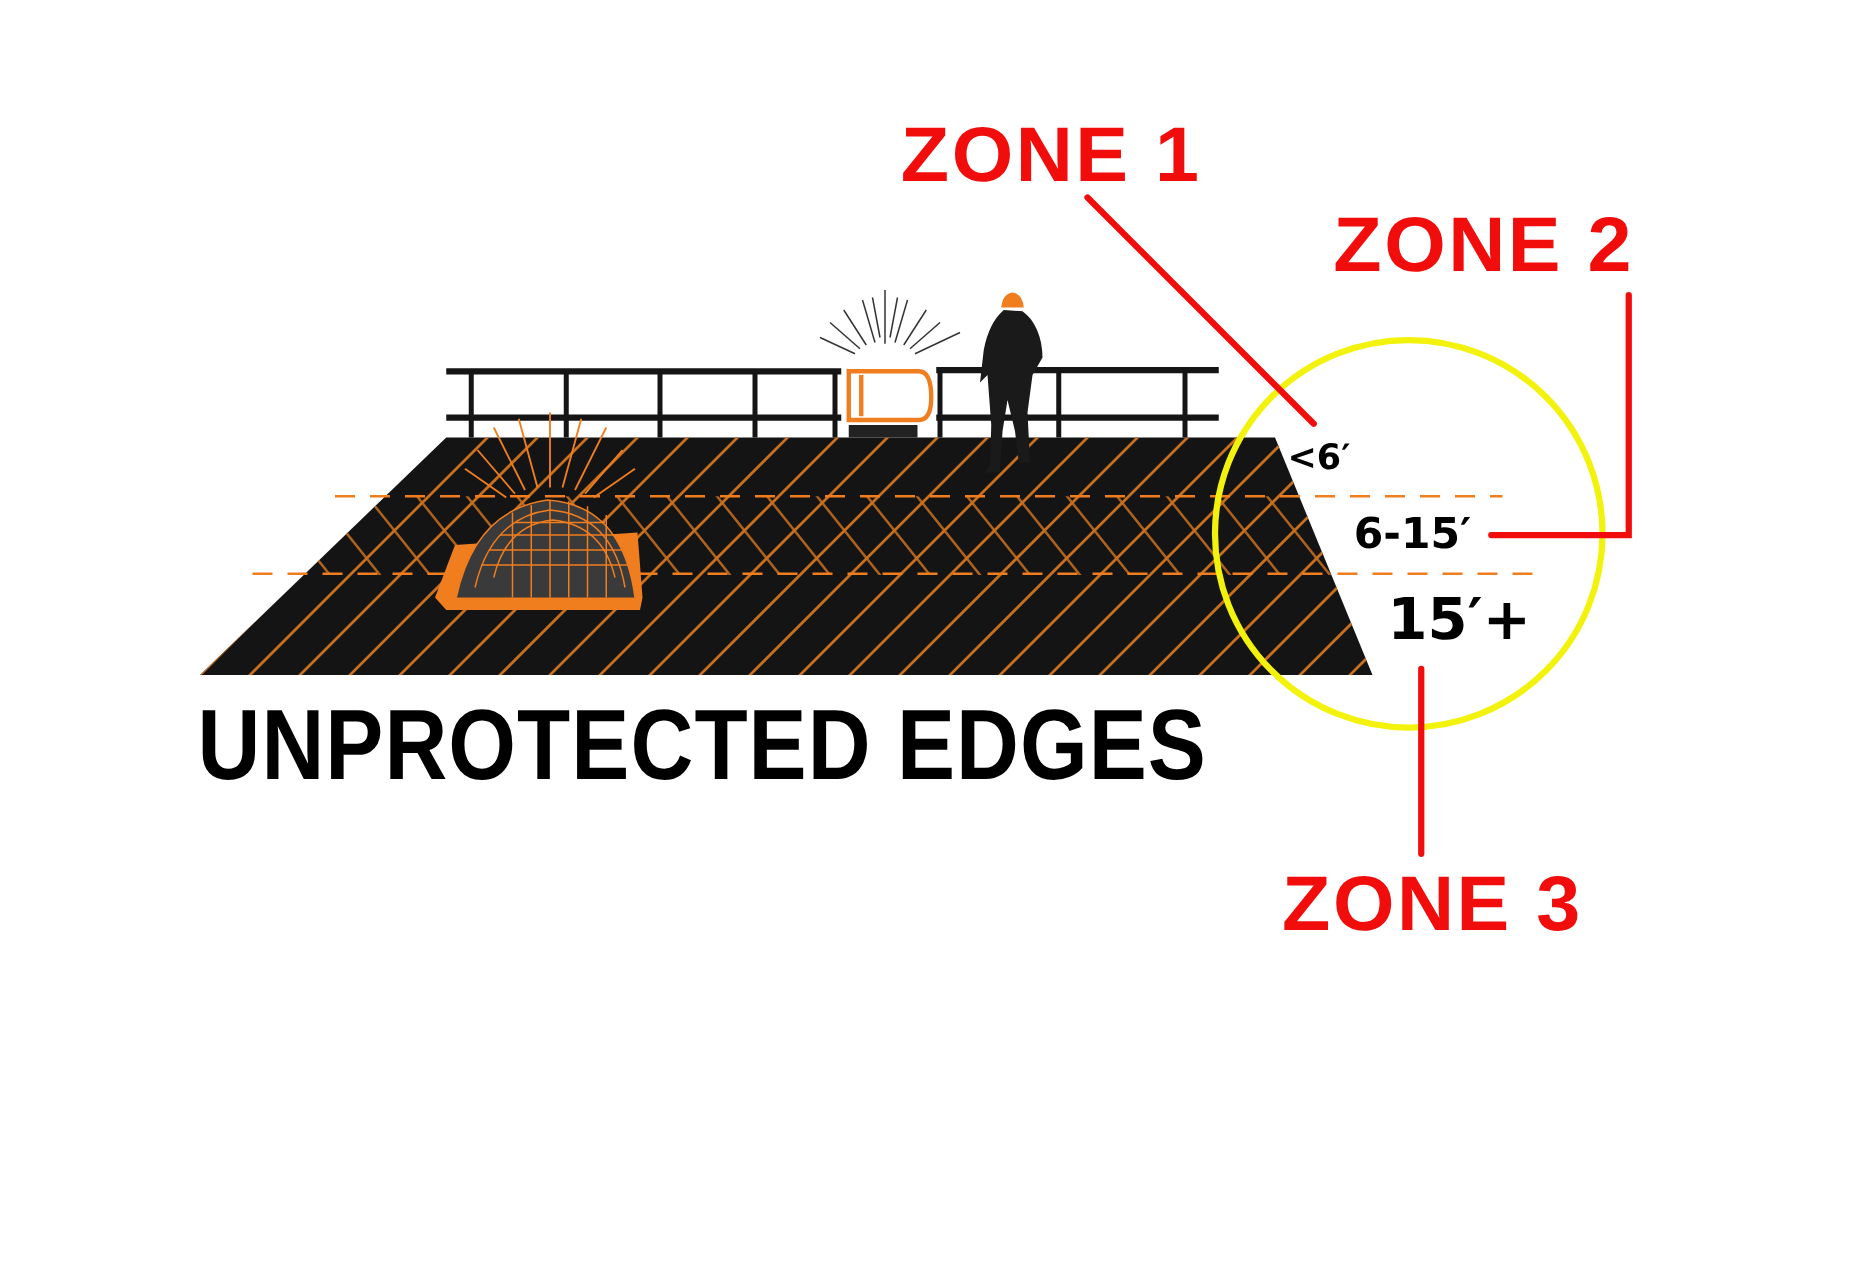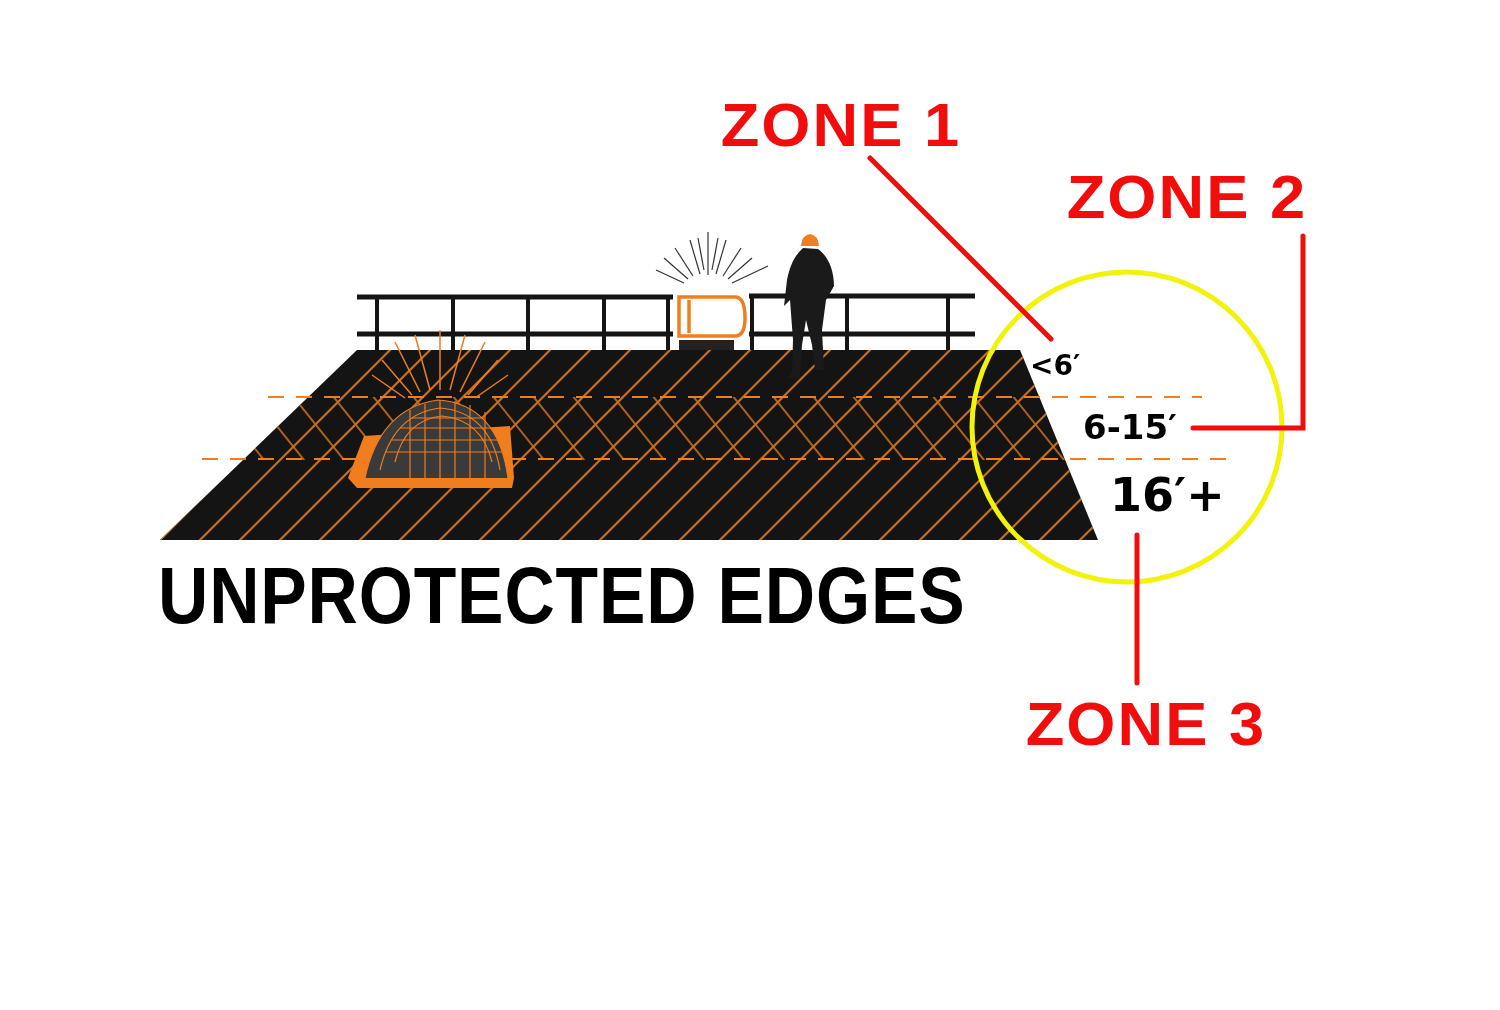--- a/index.html
+++ b/index.html
@@ -164,15 +164,15 @@
     <line x1="1137" y1="535" x2="1137" y2="683"></line>
   </g>
 </svg>
 
 <div class="zone-label" style="left:723px; top:94px;">ZONE 1</div>
 <div class="zone-label" style="left:1069px; top:166px;">ZONE 2</div>
 <div class="zone-label" style="left:1028px; top:693px;">ZONE 3</div>
 
 <div class="height-label" style="left:1030px; top:352px; font-size:28px;">&lt;6′</div>
 <div class="height-label" style="left:1063px; top:410px; font-size:34px;margin-left:20px;">6-15′</div>
-<div class="height-label" style="left:1110px; top:472px; font-size:46px;">16′+</div>
+<div class="height-label" style="left:1110px; top:472px; font-size:46px;">15′+</div>
 
 <div class="title">UNPROTECTED EDGES</div>
 
 </body></html>

